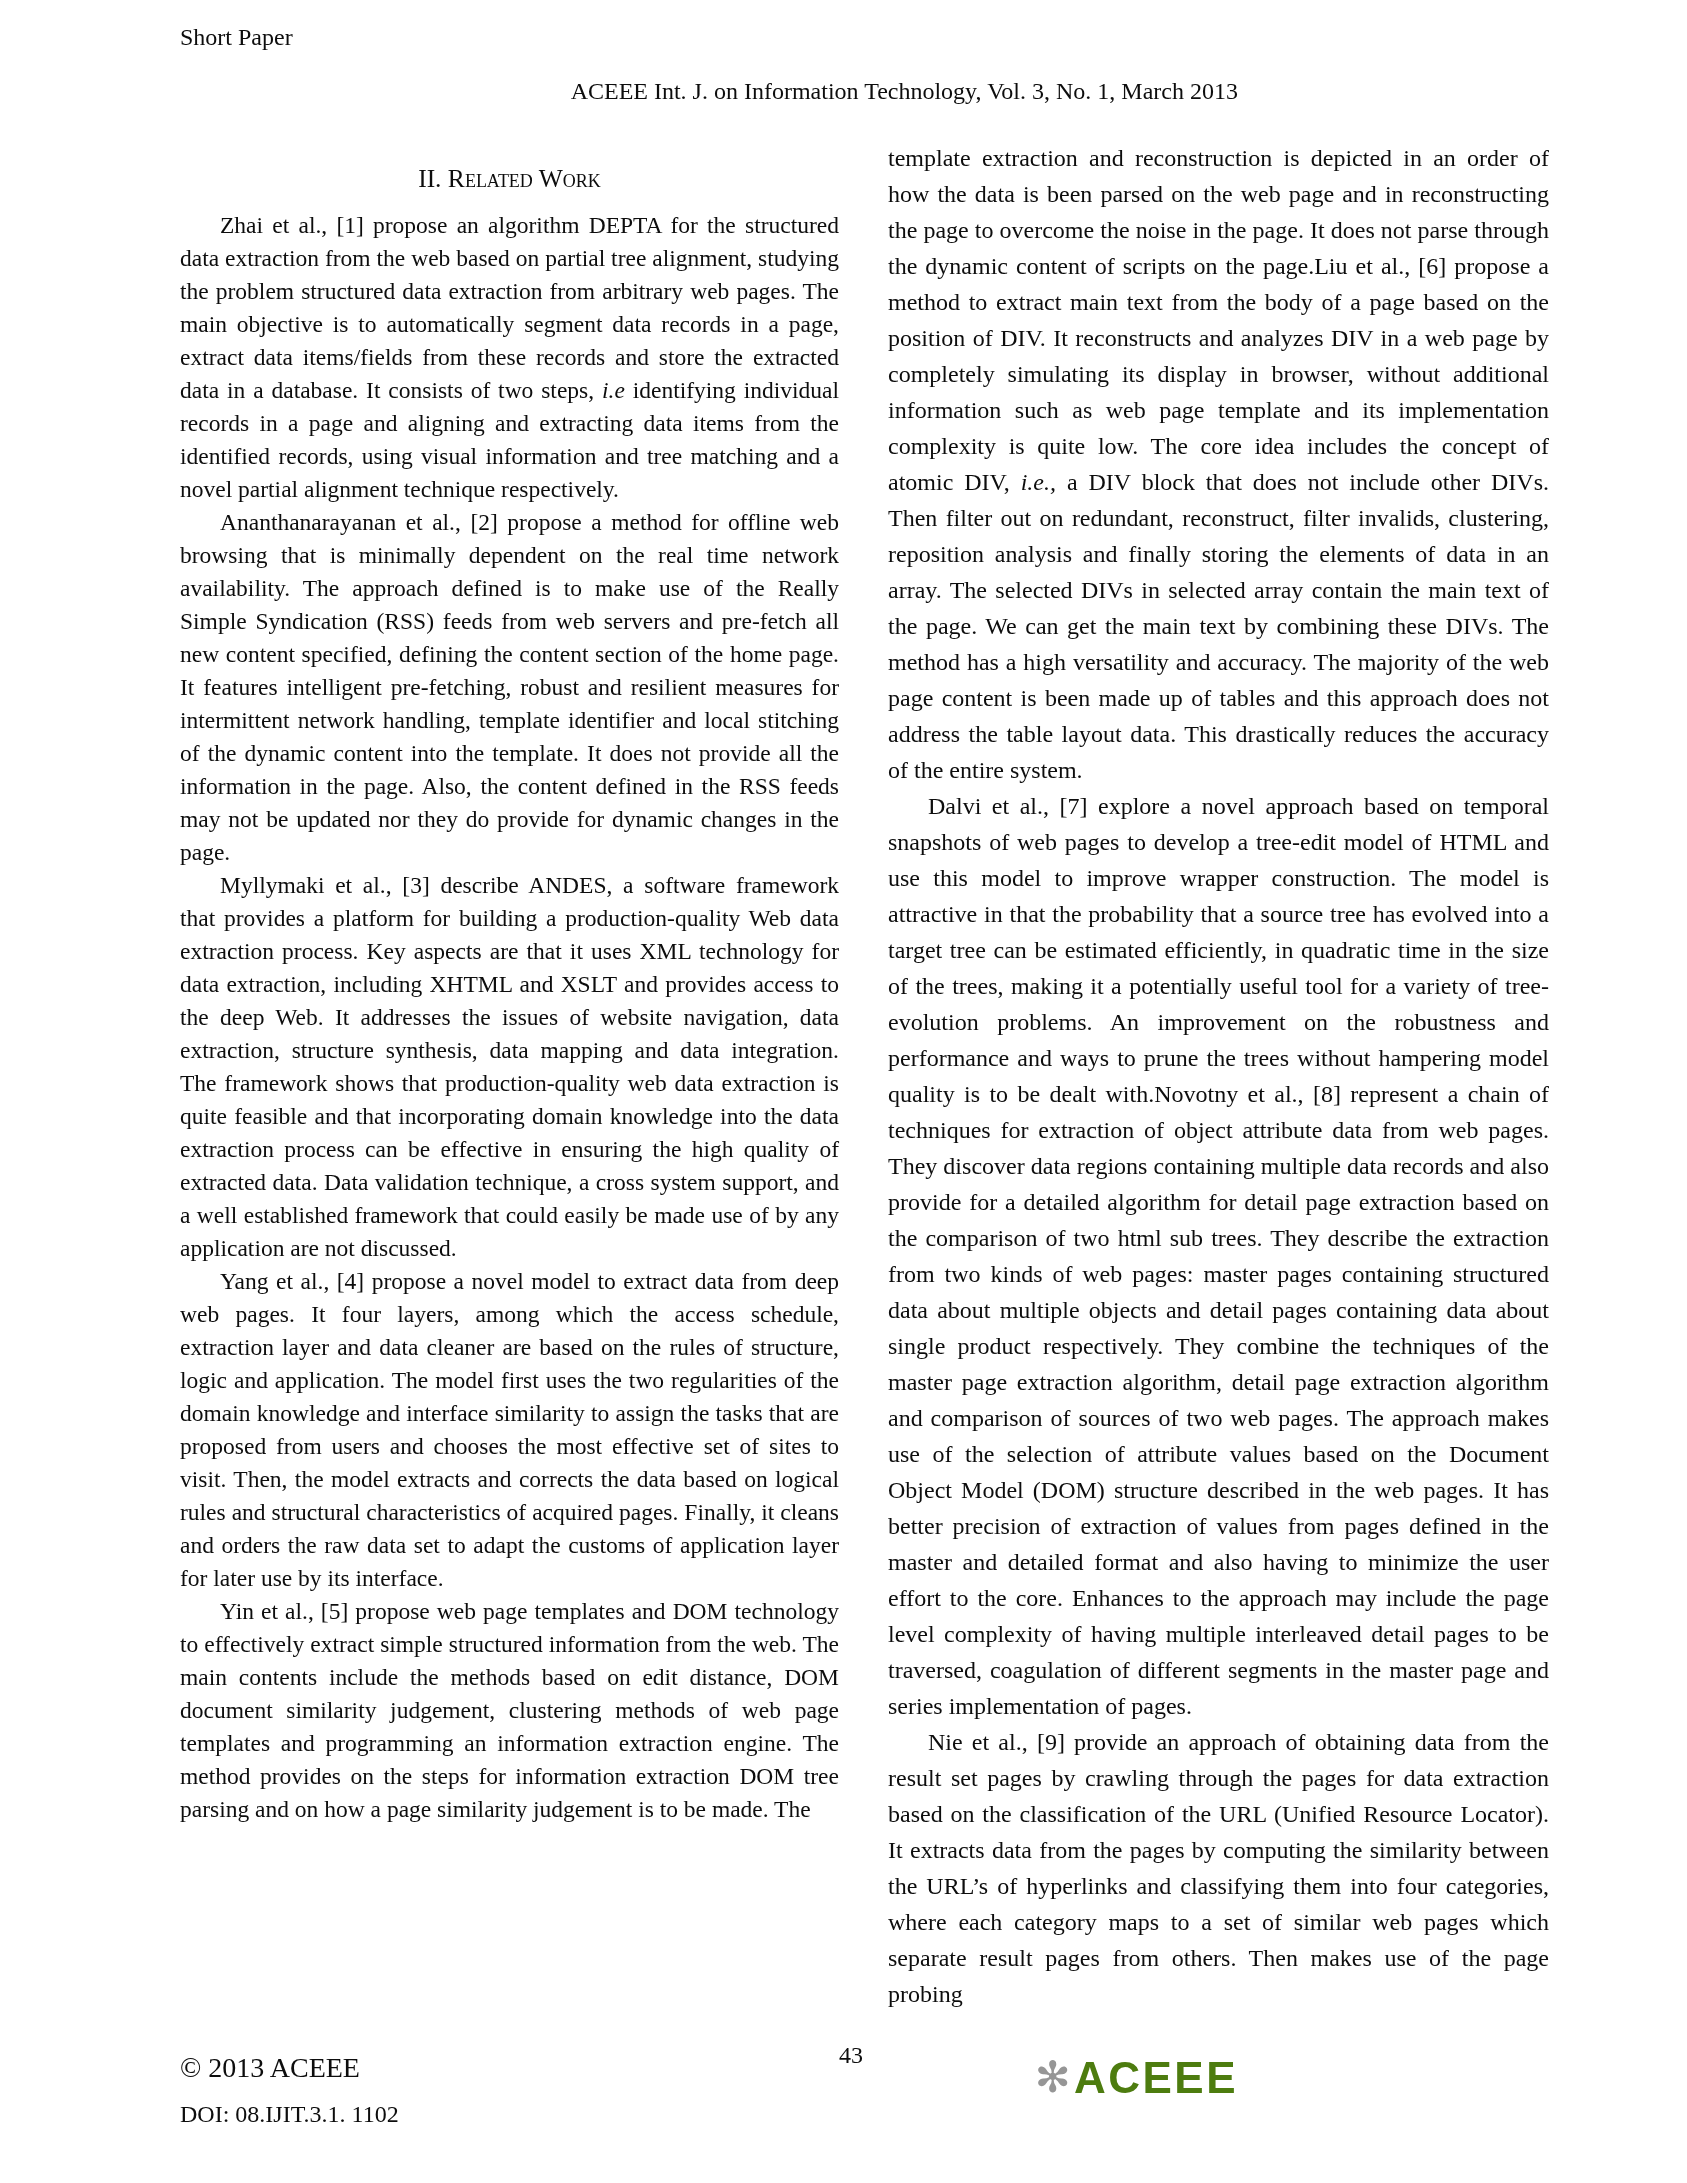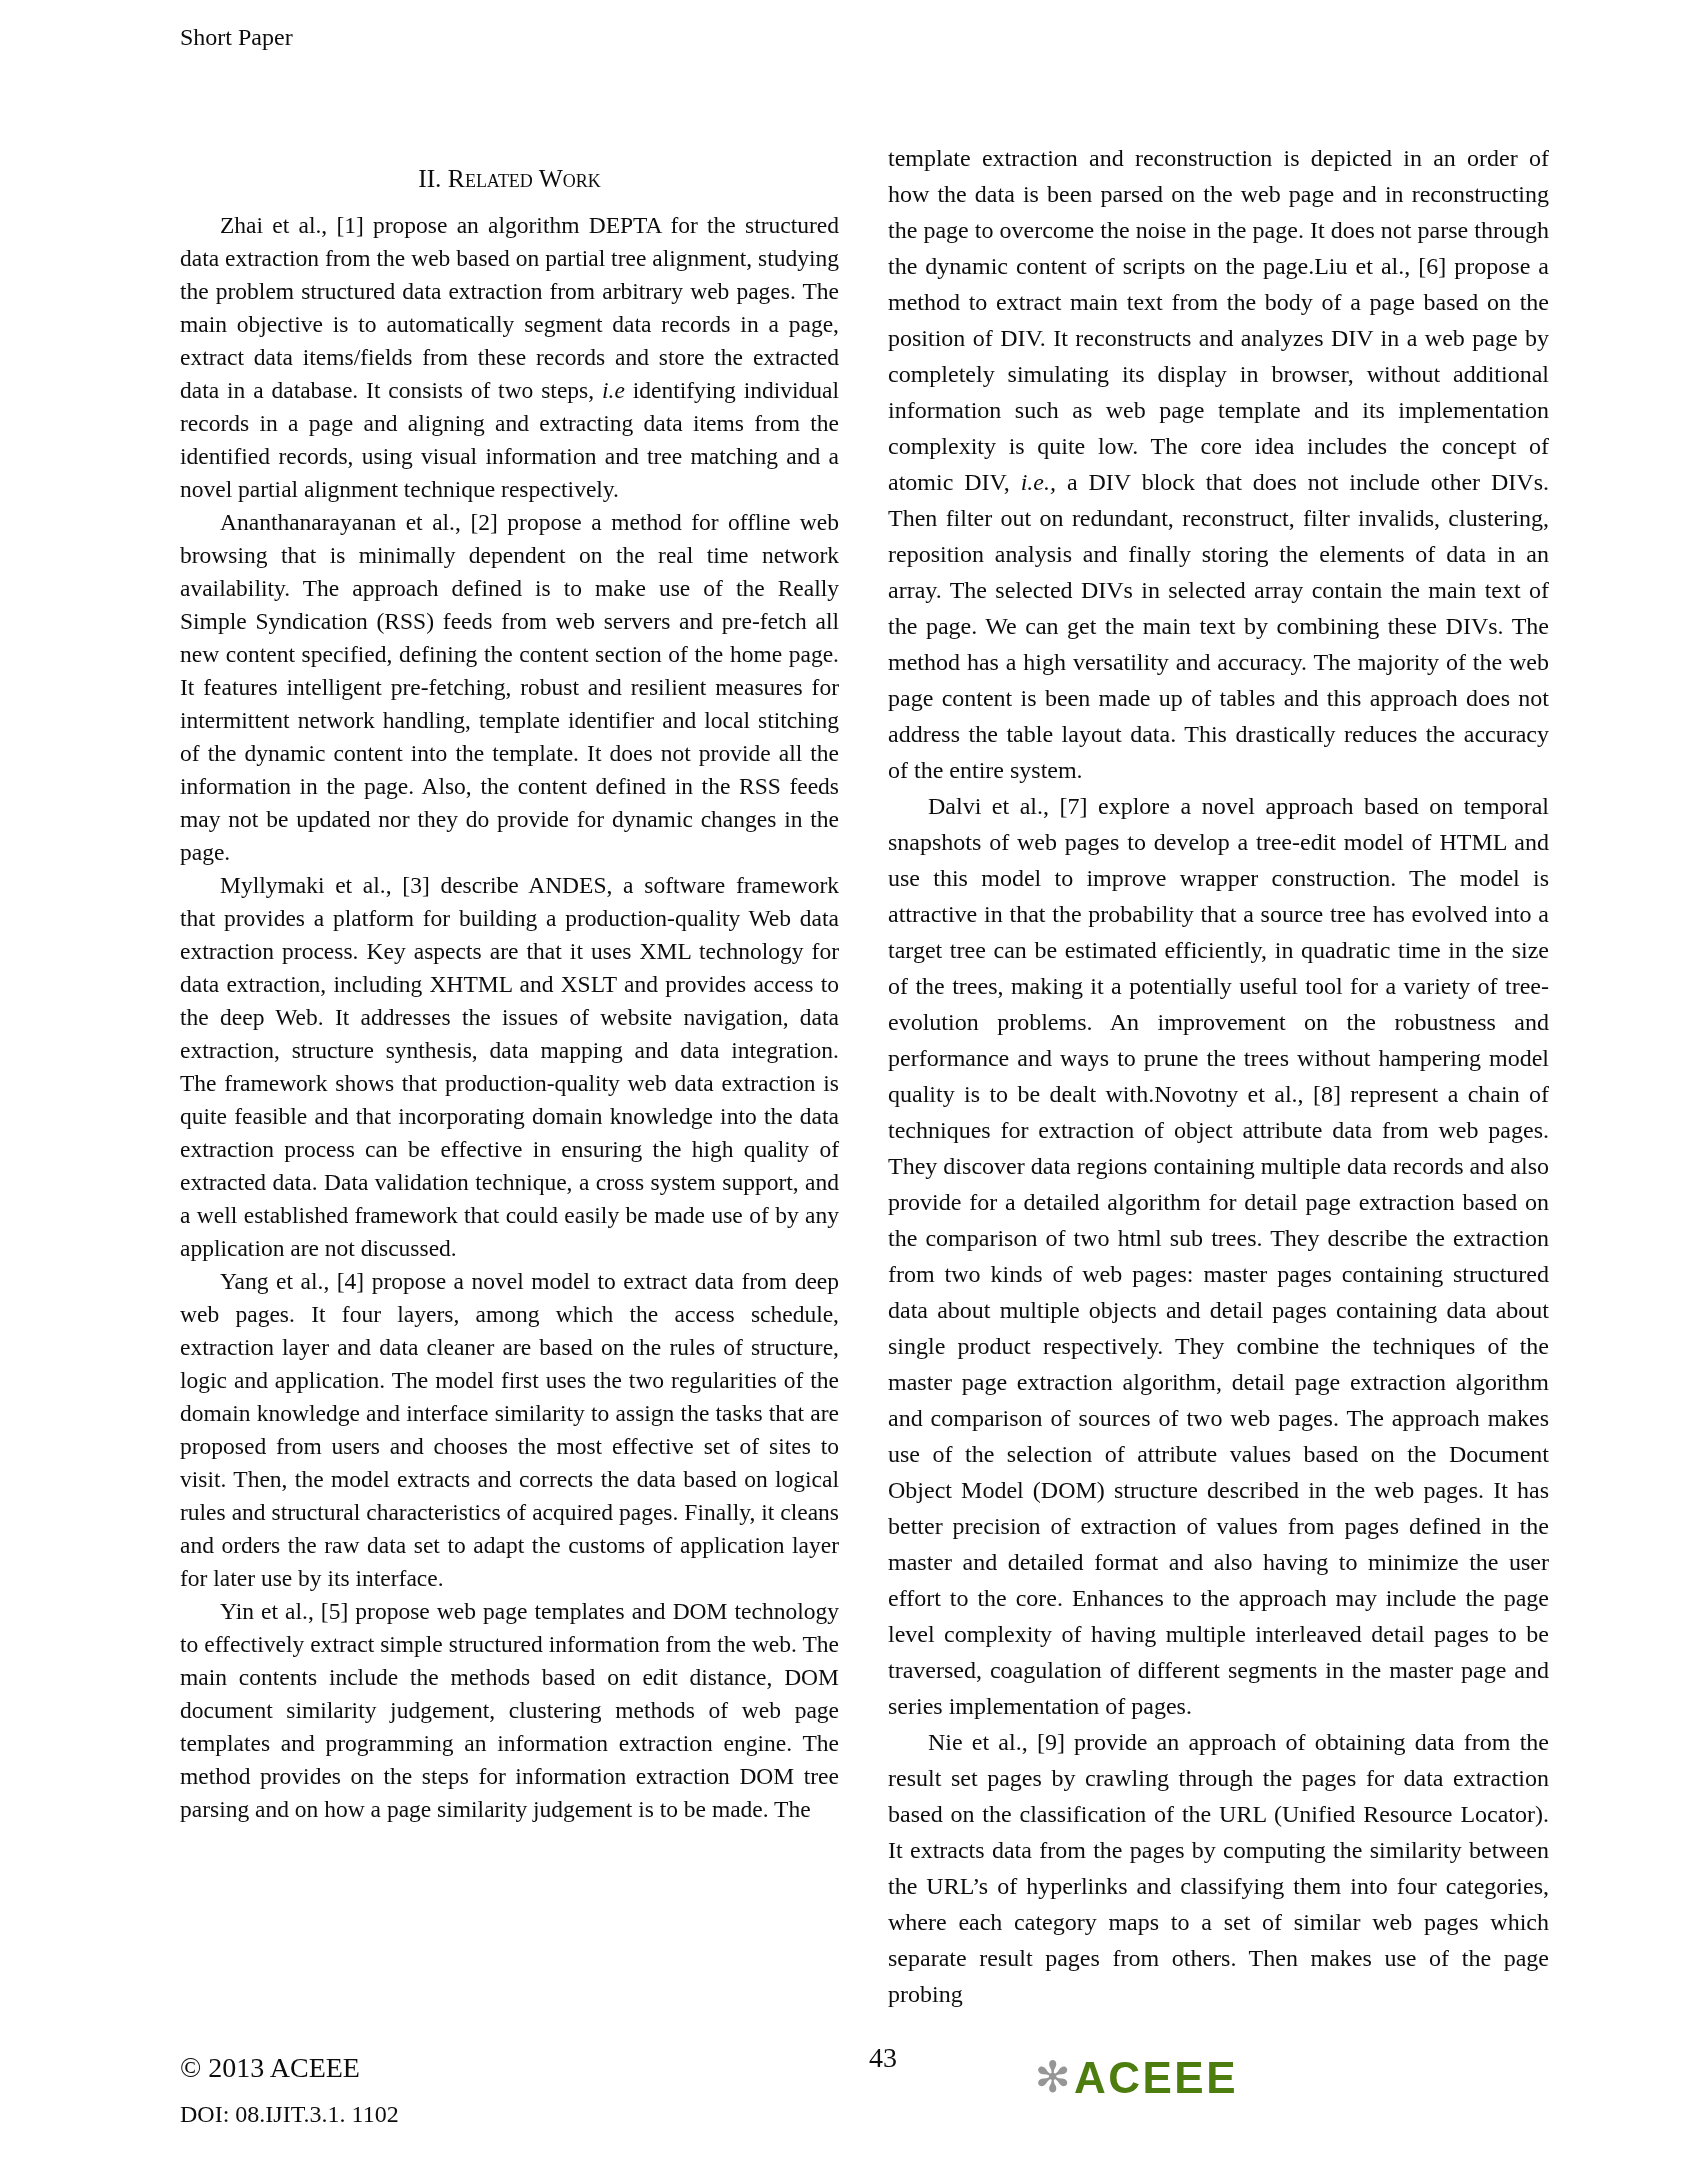--- a/index.html
+++ b/index.html
@@ -50,22 +50,22 @@
 
   .footer-copyright {
     position: absolute; left: 180px; top: 2053px;
     font-size: 28px; line-height: 30px;
   }
   .footer-doi {
     position: absolute; left: 180px; top: 2099px;
     font-size: 24px; line-height: 30px;
   }
   .page-number {
-    position: absolute; left: 869px; top: 2042px;
-    font-size: 28px;
+    position: absolute; left: 839px; top: 2042px;
+    font-size: 24px;
   }
   .logo {
     position: absolute; right: 138px; top: 2053px;
     display: flex; align-items: center;
     font-family: "Liberation Sans", sans-serif;
   }
   .logo-star {
     font-family: "DejaVu Sans", sans-serif;
     font-size: 43px; color: #969696;
     margin-right: 3.3px; line-height: 49px;
@@ -74,20 +74,21 @@
     font-size: 44px; font-weight: bold;
     letter-spacing: 2.5px; color: #4d7c0f; line-height: 49px;
   }
 </style>
 </head>
 <body>
 
 <div class="page">
 
   <div class="paper-type">Short Paper</div>
+  <div class="journal-line">ACEEE Int. J. on Information Technology, Vol. 3, No. 1, March 2013</div>
 
   <div class="column" id="left-col">
     <h2 class="section-heading">II. Related Work</h2>
     <div id="left-col-paras">
         <p class="para indent"><span>Zhai et al., [1] propose an algorithm DEPTA for  the structured data extraction from the web based on partial tree alignment, studying the problem structured data extraction from arbitrary web pages. The main objective is to automatically segment data records in a page, extract data items/fields from these records and store the extracted data in a database.  It consists of two steps, </span><span class="it">i.e</span><span> identifying individual records in a page and  aligning and extracting data items from the identified records, using visual information and tree matching and a novel partial alignment technique respectively.</span></p>
         <p class="para indent"><span>Ananthanarayanan et al., [2] propose a method for offline web browsing that is minimally dependent on the real time network availability. The approach defined is to make use of the Really Simple Syndication (RSS) feeds from web servers and pre-fetch all new content specified, defining the content section of the home page. It features intelligent pre-fetching, robust and resilient measures for intermittent network handling, template identifier and local stitching of the dynamic content into the template. It does not provide all the information in the page. Also, the content defined in the RSS feeds may not be updated nor they do provide for dynamic changes in the page.</span></p>
         <p class="para indent"><span>Myllymaki et al., [3] describe ANDES, a software framework that provides a platform for building a production-quality Web data extraction process. Key aspects are that it uses XML technology for data extraction, including XHTML and XSLT and provides access to the deep Web. It addresses the issues of website navigation, data extraction, structure synthesis, data mapping and data integration. The framework shows that production-quality web data extraction is quite feasible and that incorporating domain knowledge into the data extraction process can be effective in ensuring the high quality of extracted data. Data validation technique, a cross system support, and a well established framework that could easily be made use of by any application are not discussed.</span></p>
         <p class="para indent"><span>Yang et al., [4] propose a novel model to extract data from deep web pages. It four layers, among which the access schedule, extraction layer and data cleaner are based on the rules of structure, logic and application. The model first uses the two regularities of the domain knowledge and interface similarity to assign the tasks that are proposed from users and chooses the most effective set of sites to visit. Then, the model extracts and corrects the data based on logical rules and structural characteristics of acquired pages. Finally, it cleans and orders the raw data set to adapt the customs of application layer for later use by its interface.</span></p>
         <p class="para indent"><span>Yin et al., [5] propose web page templates and DOM technology to effectively extract simple structured information from the web. The main contents include the methods based on edit distance, DOM document similarity judgement, clustering methods of web page templates and programming an information extraction engine. The method provides on the steps for information extraction DOM tree parsing and on how a page similarity judgement is to be made. The</span></p>
       </div>

